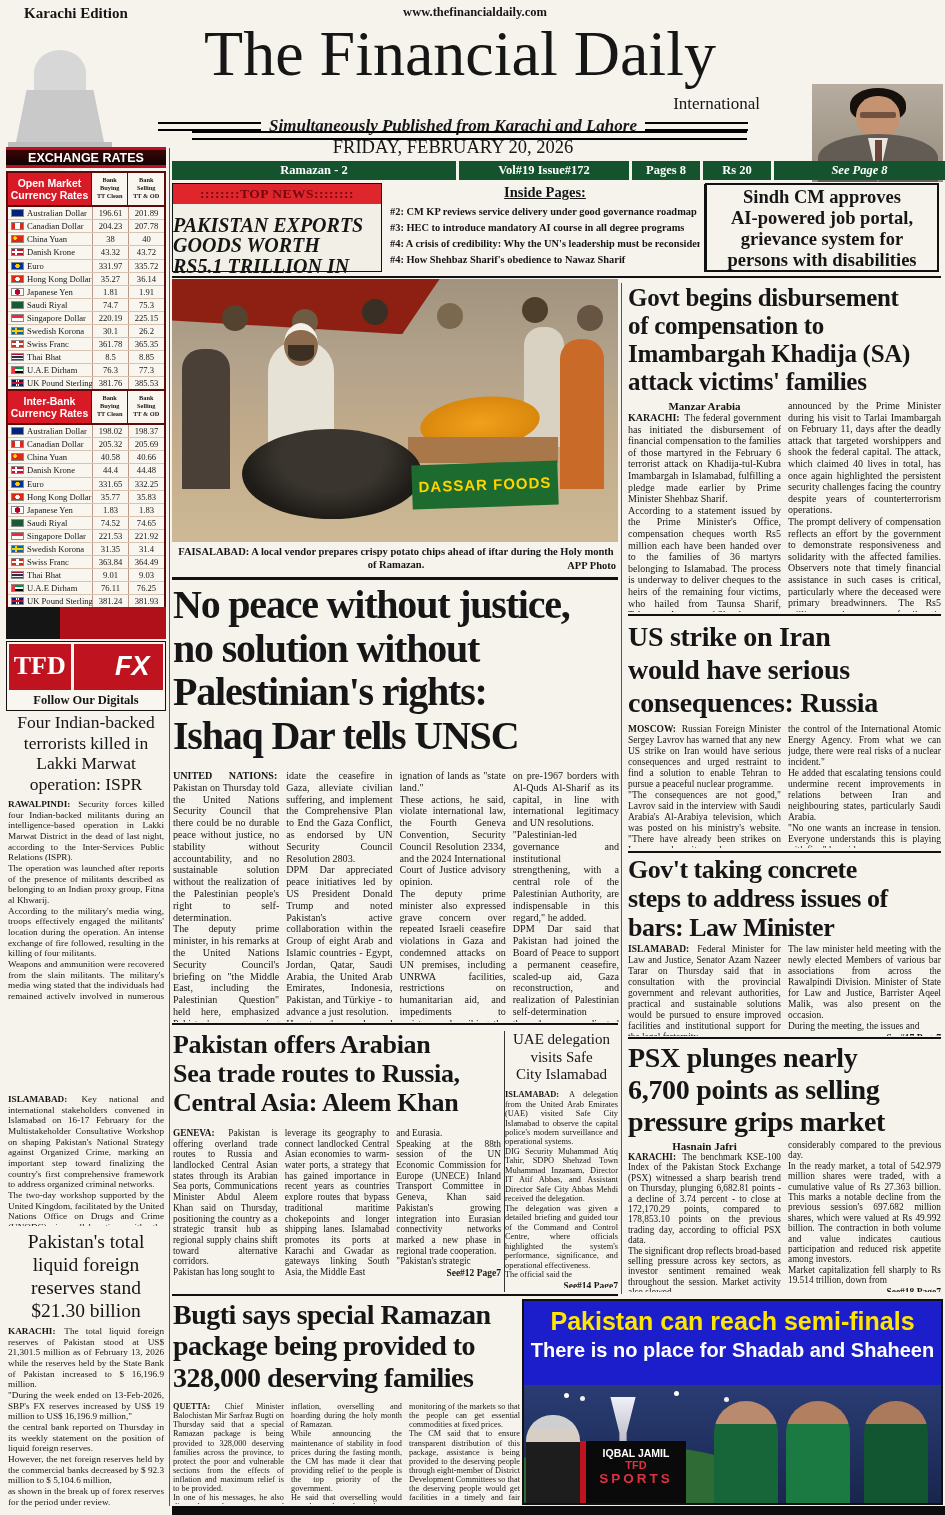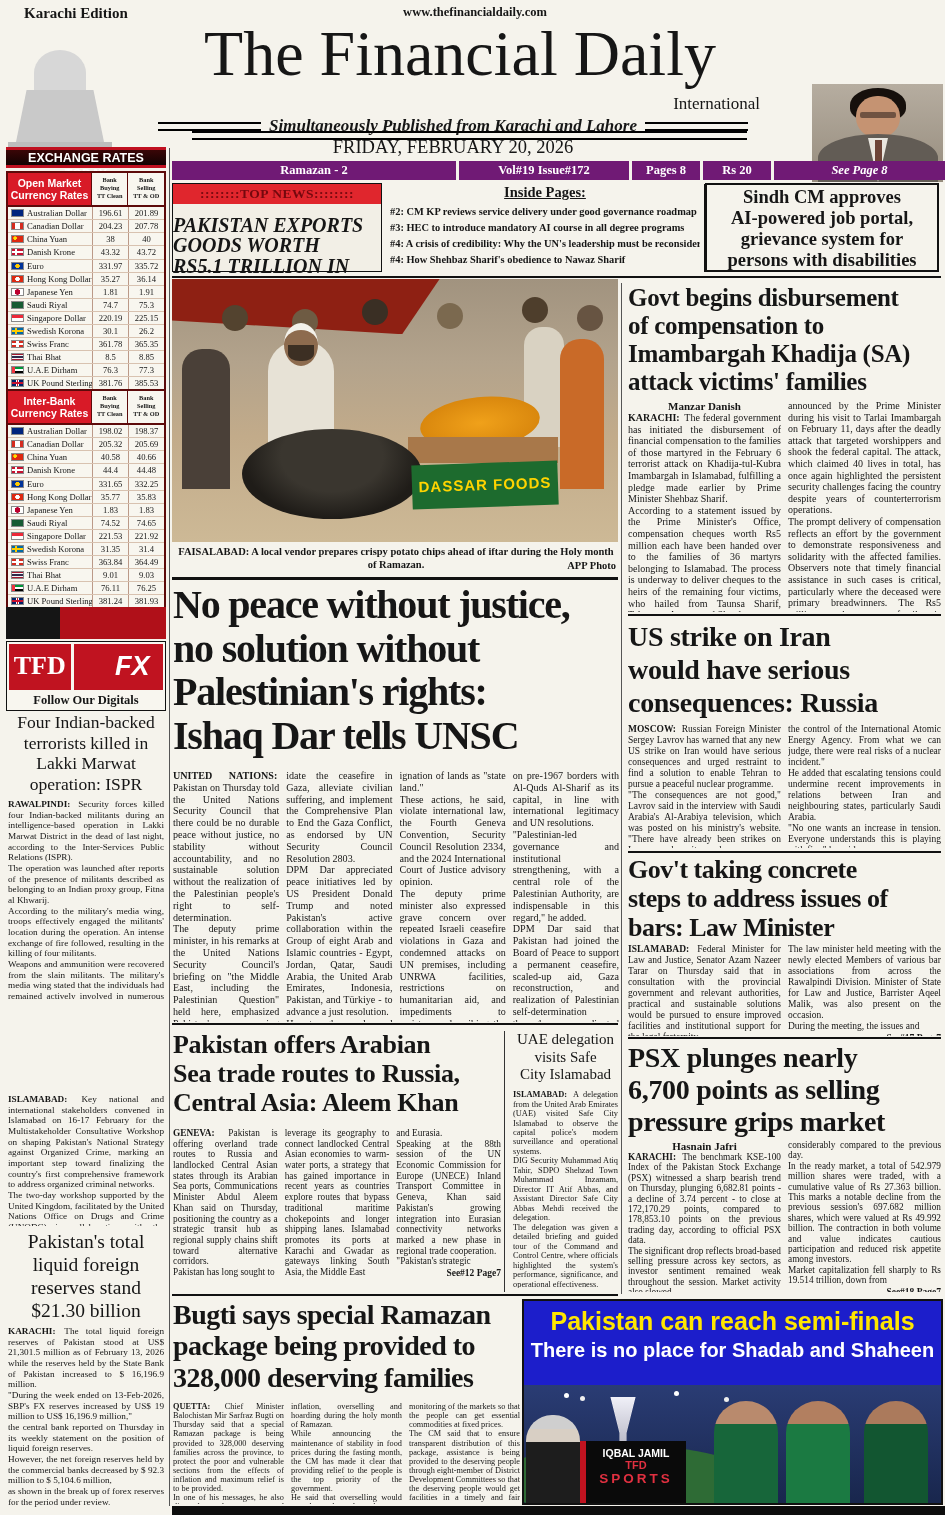--- a/index.html
+++ b/index.html
@@ -18,21 +18,21 @@
   .edition{left:24px;top:5px;font-size:15px;font-weight:bold;}
   .website{left:340px;top:5px;width:270px;text-align:center;font-size:12.5px;font-weight:bold;}
   .masthead{left:105px;top:22px;width:710px;text-align:center;font-size:64px;line-height:1.0;white-space:nowrap;}
   .msub{left:630px;top:94px;width:130px;text-align:right;font-size:17px;}
   .publine{left:158px;top:116px;width:590px;display:flex;align-items:center;font-size:17px;font-weight:bold;font-style:italic;}
   .publine .ln{flex:1;height:5px;border-top:2px solid #000;border-bottom:2px solid #000;}
   .publine .tx{margin:0 8px;white-space:nowrap;}
   .rule2{left:192px;top:131px;width:555px;height:5px;border-top:2px solid #000;border-bottom:2px solid #000;}
   .dateline{left:158px;top:137px;width:590px;text-align:center;font-size:18.5px;}
   
-  .seg{top:161px;height:19px;background:#701a75;color:#fff;font-size:12.5px;font-weight:bold;
+  .seg{top:161px;height:19px;background:#14532d;color:#fff;font-size:12.5px;font-weight:bold;
        text-align:center;line-height:19px;}
   
   .mz{left:8px;top:50px;width:104px;height:102px;}
   .mz .dome{position:absolute;left:26px;top:0;width:52px;height:46px;background:#d7d7d7;border-radius:50% 50% 8% 8%;}
   .mz .base{position:absolute;left:8px;top:40px;width:88px;height:52px;background:#c9c9c9;clip-path:polygon(12% 0,88% 0,100% 100%,0 100%);}
   .mz .step{position:absolute;left:0;top:92px;width:104px;height:10px;background:#bdbdbd;}
   
   .cm{left:812px;top:84px;width:131px;height:98px;background:linear-gradient(#b6ada0,#968c7d);overflow:hidden;}
   .cm .hair{position:absolute;left:38px;top:4px;width:56px;height:34px;background:#16100c;border-radius:50% 50% 40% 40%;}
   .cm .face{position:absolute;left:44px;top:12px;width:44px;height:42px;background:#c59372;border-radius:48%;}
@@ -117,21 +117,21 @@
   .leadbody .bt{font-size:10.1px;line-height:1.17;}
   
   .rc{left:628px;width:313px;}
   .rhead{font-weight:bold;white-space:pre-line;line-height:1.12;letter-spacing:-0.3px;}
   .byline{text-align:center;font-weight:bold;font-size:11px;}
   .rbody .bt{font-size:10px;line-height:1.16;}
   
   .tradehead{left:173px;top:1030px;width:330px;font-size:26px;}
   .tradebody{left:173px;top:1128px;width:328px;height:164px;}
   .tradebody .bt{font-size:9.3px;line-height:1.15;}
-  .uaewrap{left:504px;top:1031px;width:114px;height:261px;border-left:1.5px solid #333;padding-left:8px;box-sizing:border-box;}
+  .uaewrap{left:504px;top:1031px;width:114px;height:261px;border-left:1.5px solid #333;padding-left:0;box-sizing:border-box;}
   .uaehead{text-align:center;font-size:15px;line-height:1.18;white-space:pre-line;}
   .uaebody{margin-top:6px;overflow:hidden;height:198px;}
   .uaebody .bt{font-size:8.4px;line-height:1.13;}
   .bugtihead{left:173px;top:1299px;width:347px;font-size:28px;letter-spacing:-0.5px;}
   .bugtibody{left:173px;top:1402px;width:347px;height:102px;}
   .bugtibody .bt{font-size:8.3px;line-height:1.1;}
   
   .sports{left:522px;top:1299px;width:421px;height:206px;border:2px solid #111;box-sizing:border-box;background:#1c1ecb;overflow:hidden;}
   .sp-l1{color:#ffe600;font-family:"Liberation Sans",sans-serif;font-weight:bold;font-size:25px;text-align:center;line-height:1.3;padding-top:4px;}
   .sp-l2{color:#fff;font-family:"Liberation Sans",sans-serif;font-weight:bold;font-size:20px;text-align:center;line-height:1.2;}
@@ -551,21 +551,21 @@
       </div>
   </div>
   <div class="abs hrule" style="left:172px;top:1023px;width:446px;height:2px;"></div>
 
   <div class="abs rc rhead" style="top:284px;font-size:25px;">Govt begins disbursement
 of compensation to
 Imambargah Khadija (SA)
 attack victims' families</div>
   <div class="abs rc cols rbody" style="top:400px;height:212px;">
     <div class="col">
-      <div class="byline">Manzar Danish</div>
+      <div class="byline">Manzar Arabia</div>
       <p class="bt"><b class="dl">KARACHI:</b> <span>The federal government has initiated the disbursement of financial compensation to the families of those martyred in the February 6 terrorist attack on Khadija-tul-Kubra Imambargah in Islamabad, fulfilling a pledge made earlier by Prime Minister Shehbaz Sharif.
 According to a statement issued by the Prime Minister's Office, compensation cheques worth Rs5 million each have been handed over to the families of 36 martyrs belonging to Islamabad. The process is underway to deliver cheques to the heirs of the remaining four victims, who hailed from Taunsa Sharif, Talagang, Astore, and Skardu.
 The financial assistance was</span></p>
     </div>
     <div class="col">
         <p class="bt">announced by the Prime Minister during his visit to Tarlai Imambargah on February 11, days after the deadly attack that targeted worshippers and shook the federal capital. The attack, which claimed 40 lives in total, has once again highlighted the persistent security challenges facing the country despite years of counterterrorism operations.
 The prompt delivery of compensation reflects an effort by the government to demonstrate responsiveness and solidarity with the affected families. Observers note that timely financial assistance in such cases is critical, particularly where the deceased were primary breadwinners. The Rs5 million package per family is intended to provide</p>
       </div>
   </div>
   <div class="abs hrule" style="left:628px;top:614px;width:313px;height:2px;"></div>

